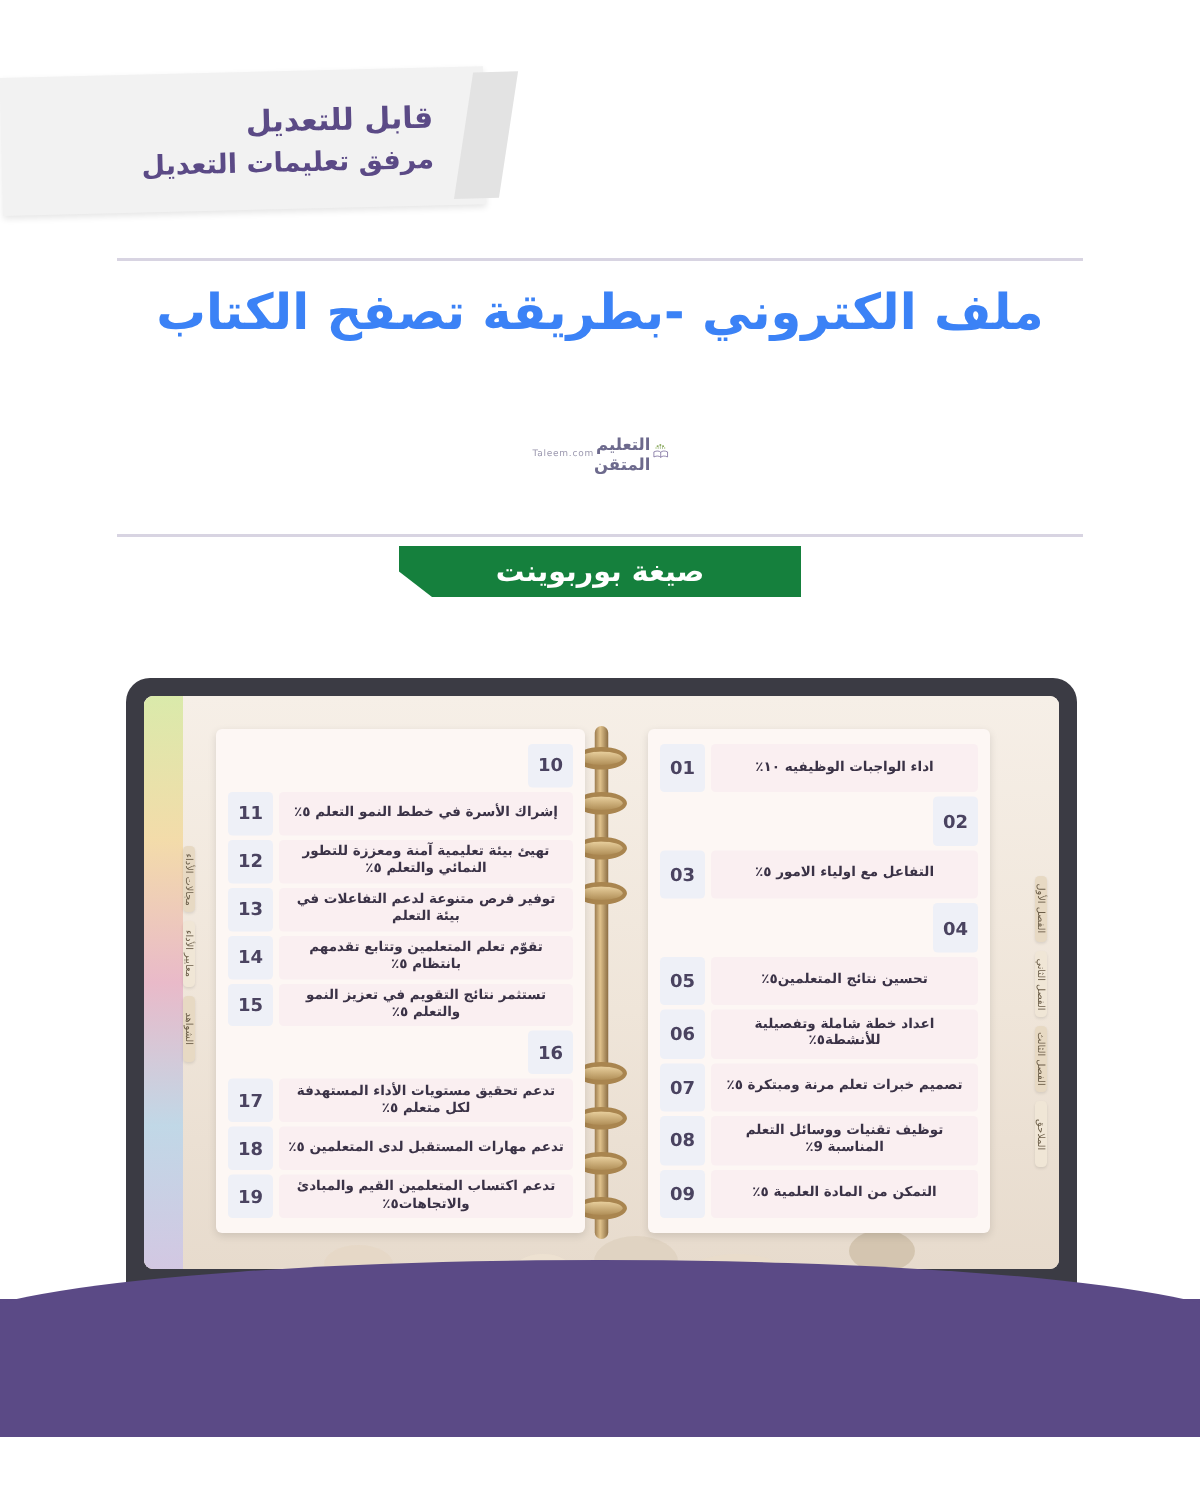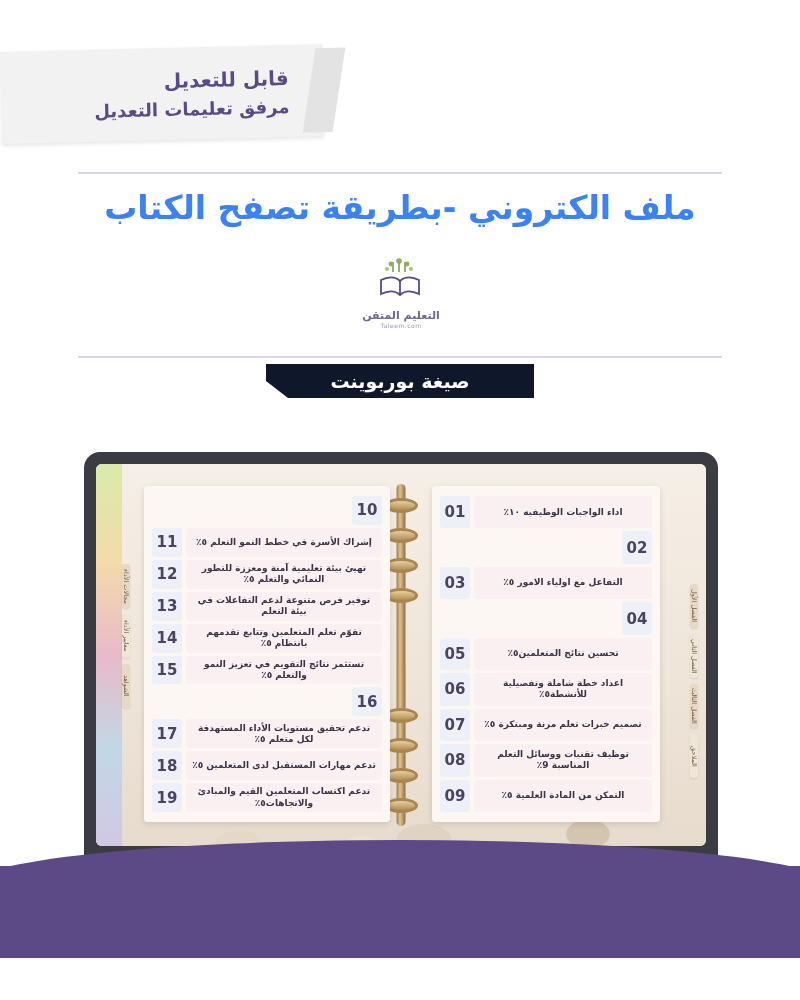--- a/index.html
+++ b/index.html
@@ -72,21 +72,21 @@
     font-size: 33px;
     direction: rtl;
     line-height: 1.35;
   }
 
   
   .logo {
     position: absolute;
     left: 355px; top: 258px;
     width: 92px; height: 88px;
-    display: flex; flex-direction: column;
+    display: flex; flex-direction: row;
     align-items: center; justify-content: flex-start;
   }
   .logo .mark { width: 56px; height: 50px; }
   .logo .brand {
     margin-top: 1px;
     font-size: 11px;
     font-weight: bold;
     color: #6d6a8d;
     direction: rtl;
   }
@@ -94,21 +94,21 @@
     font-size: 6px;
     color: #9a97ae;
     letter-spacing: .5px;
   }
 
   
   .banner {
     position: absolute;
     left: 266px; top: 364px;
     width: 268px; height: 34px;
-    background: #0f172a;
+    background: #15803d;
     color: #ffffff;
     font-size: 19px; font-weight: bold;
     display: flex; align-items: center; justify-content: center;
     direction: rtl;
     clip-path: polygon(0 0, 100% 0, 100% 100%, 22px 100%, 0 50%);
   }
 
   
   .band {
     position: absolute;
@@ -247,21 +247,21 @@
     flex: 1;
     display: flex; align-items: stretch;
     gap: 4px;
     min-height: 0;
   }
   .num {
     flex: 0 0 30px;
     background: #eef0f7;
     border-radius: 3px;
     display: flex; align-items: center; justify-content: center;
-    font-size: 15px;
+    font-size: 12px;
     color: #4a4360;
     font-weight: bold;
   }
   .txt {
     flex: 1;
     background: #faeff1;
     border-radius: 3px;
     display: flex; align-items: center; justify-content: center;
     text-align: center;
     font-size: 9px;

